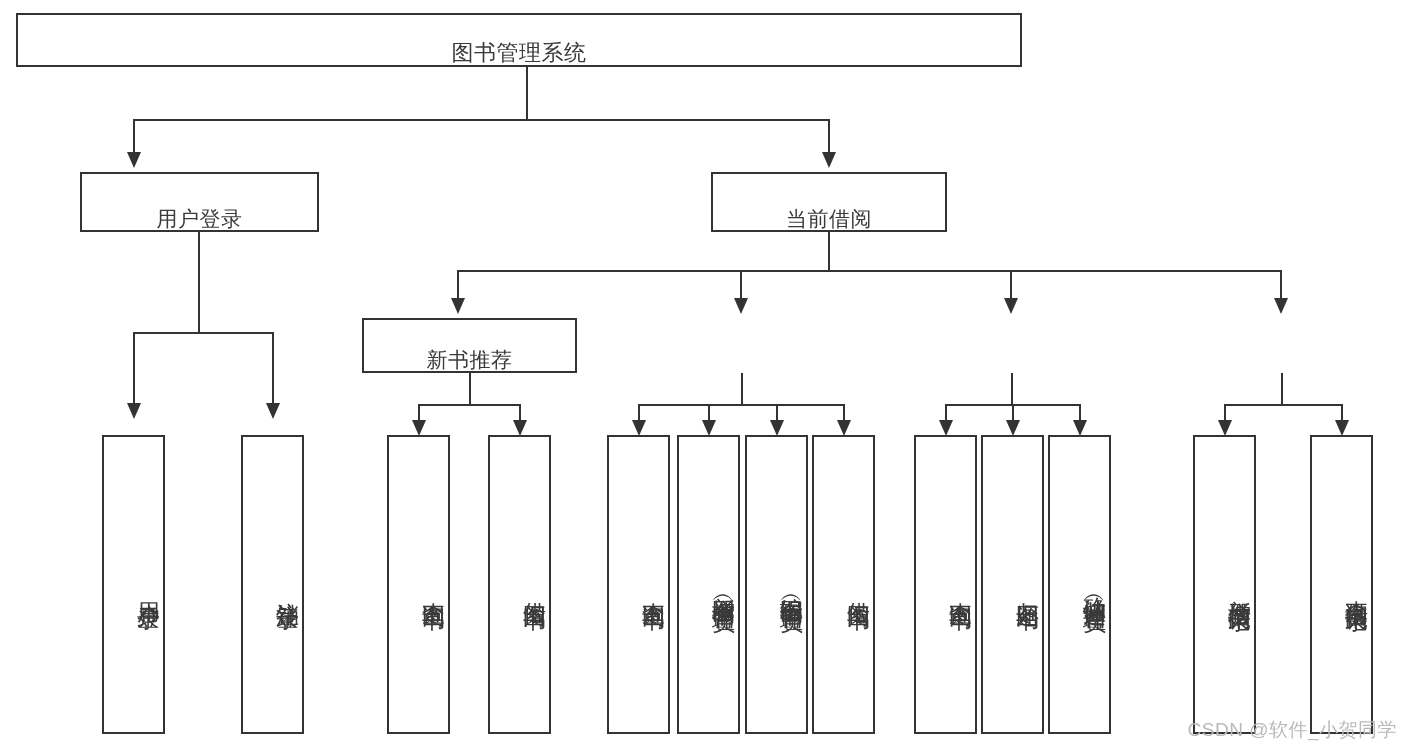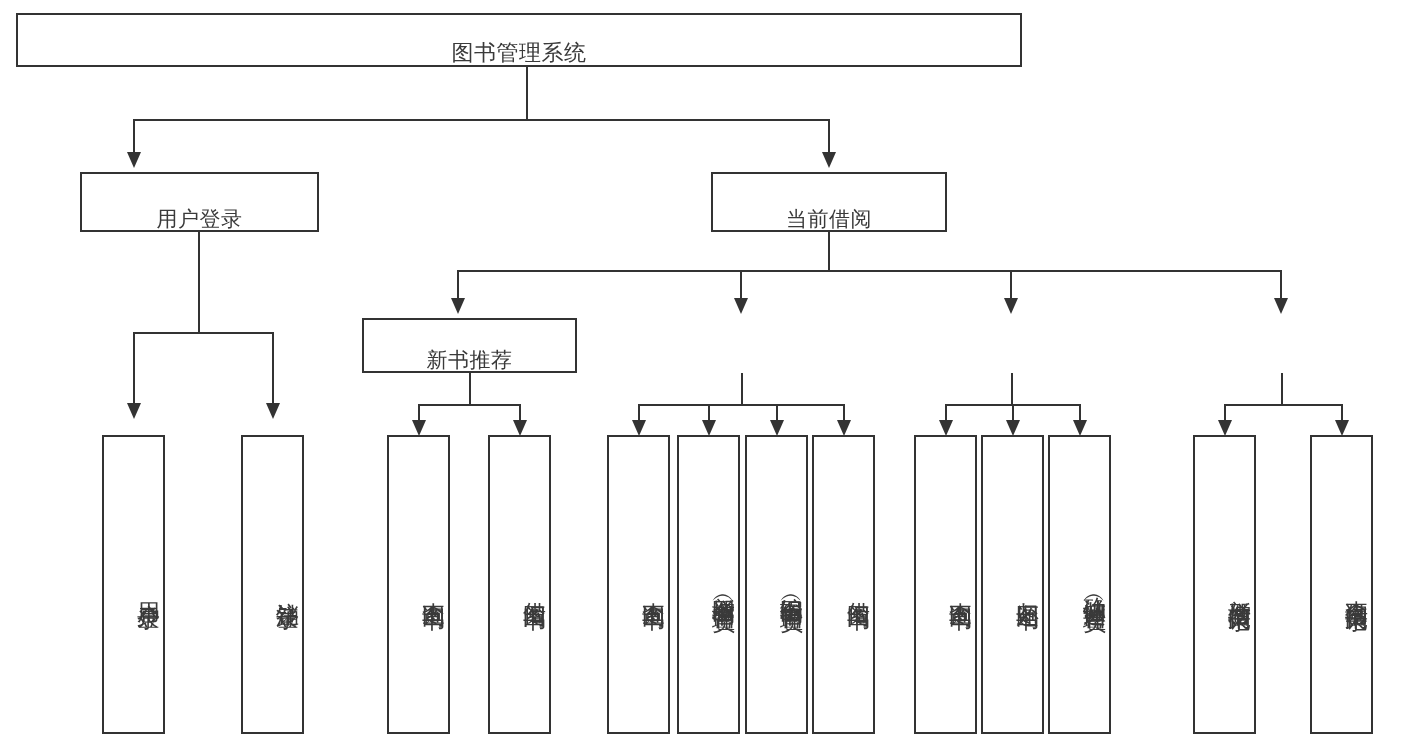--- a/index.html
+++ b/index.html
@@ -196,14 +196,15 @@
     <span class="vtext">确认归还（管理员）</span>
   </div>
 
   <div class="node v tall" style="left:1193px; top:435px; width:63px; height:299px;">
     <span class="vtext">新增借阅记录</span>
   </div>
   <div class="node v tall" style="left:1310px; top:435px; width:63px; height:299px;">
     <span class="vtext">查询借阅记录</span>
   </div>
 
+  <div class="watermark">CSDN @软件_小贺同学</div>
 
 </div>
 
 </body></html>

